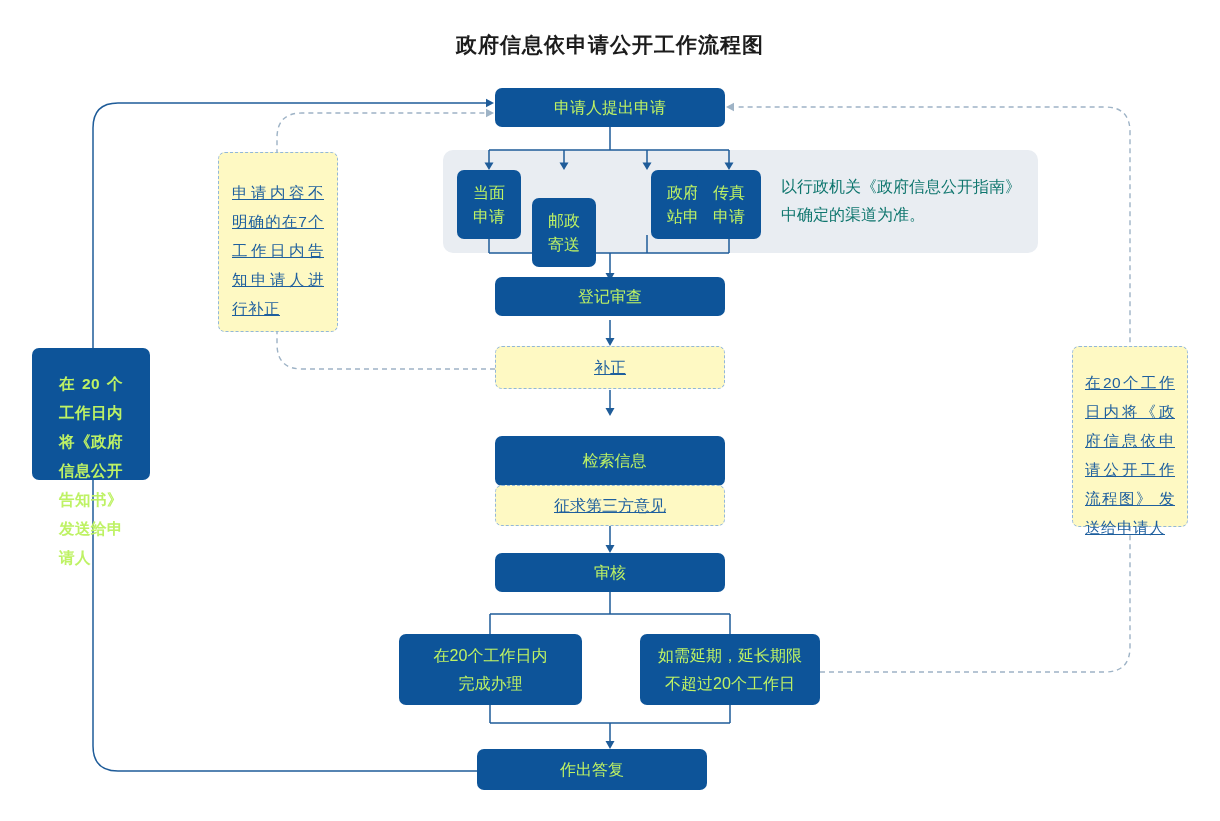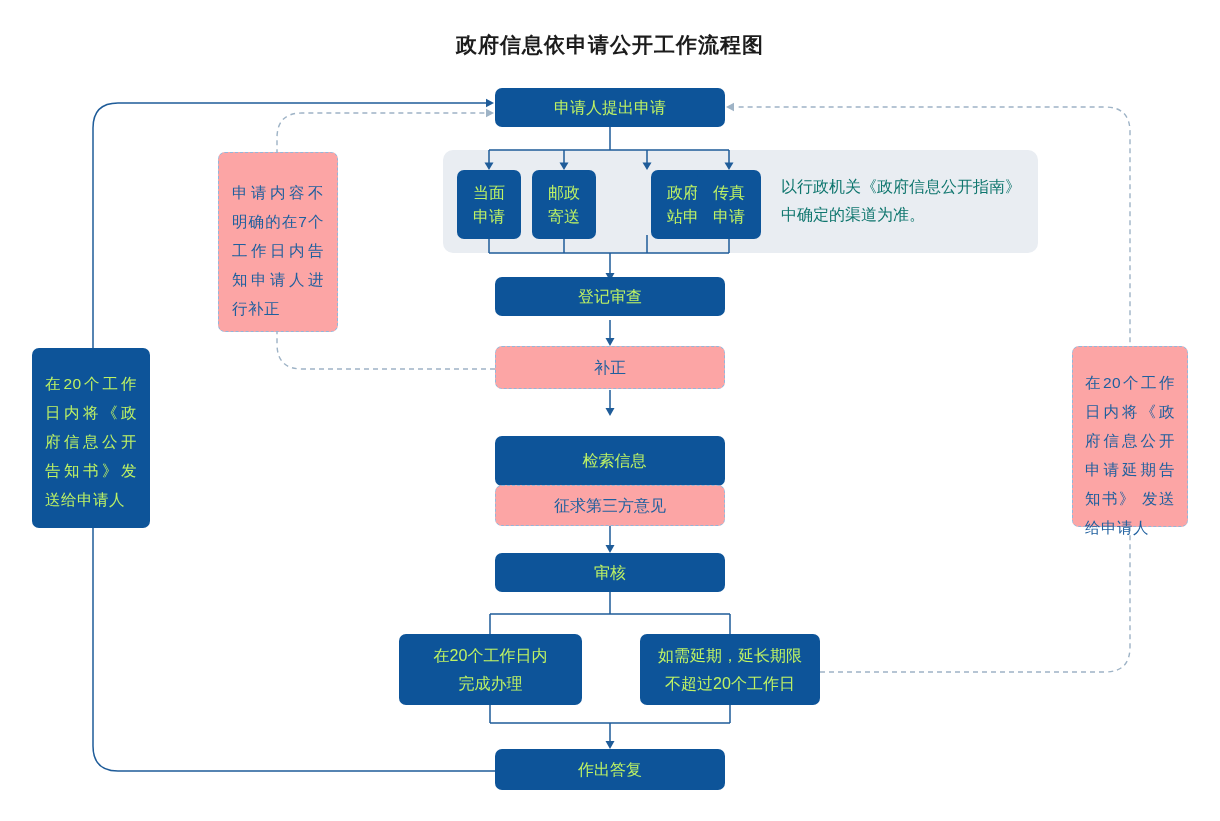--- a/index.html
+++ b/index.html
@@ -53,69 +53,70 @@
   }
 
   .node.dark {
     background: #0d5499;
     color: #bef264;
     border-radius: 7px;
     font-size: 16px;
   }
 
   .node.lite {
-    background: #fca5a5;
+    background: #fef9c3;
     color: #1e5f9e;
     border: 1.5px dashed #92b7da;
     border-radius: 7px;
     font-size: 16px;
+    text-decoration: underline;
   }
 
   .node.tall {
     justify-content: flex-start;
     text-align: justify;
     line-height: 29px;
     font-size: 15.5px;
     letter-spacing: 0.5px;
   }
   .node.tall .inner { width: 100%; }
 
   .b-apply      { left: 495px; top:  88px; width: 230px; height: 39px; }
   .b-register   { left: 495px; top: 277px; width: 230px; height: 39px; }
   .b-correction { left: 495px; top: 346px; width: 230px; height: 43px; }
   .b-search     { left: 495px; top: 436px; width: 230px; height: 50px; padding-left: 9px; }
   .b-third      { left: 495px; top: 485px; width: 230px; height: 41px; }
   .b-review     { left: 495px; top: 553px; width: 230px; height: 39px; }
-  .b-reply      { left: 495px; top: 749px; width: 230px; height: 41px; }
+  .b-reply      { left: 477px; top: 749px; width: 230px; height: 41px; }
 
   .b-complete   { left: 399px; top: 634px; width: 183px; height: 71px; line-height: 28px; }
   .b-extend     { left: 640px; top: 634px; width: 180px; height: 71px; line-height: 28px; }
 
   .channel {
     top: 170px; height: 69px;
     font-size: 15px;
     line-height: 24px;
     border-radius: 8px;
   }
   .b-ch1 { left: 457px; width: 64px; }
-  .b-ch2 { left: 532px; width: 64px; }
+  .b-ch2 { left: 532px; width: 64px; margin-top: 28px; }
   .b-ch3 { left: 607px; width: 80px; margin-left: 44px; }
   .b-ch4 { left: 697px; width: 64px; }
 
   .channels-note {
     position: absolute;
     left: 781px; top: 173px;
     width: 270px;
     z-index: 3;
     color: #0f766e;
     font-size: 16px;
     line-height: 28px;
   }
 
-  .b-left-tall  { left: 32px;   top: 348px; width: 118px; height: 180px; padding: 21px 13px; }
+  .b-left-tall  { left: 32px;   top: 348px; width: 118px; height: 132px; padding: 21px 27px; font-weight: bold; }
   .b-left-note  { left: 218px;  top: 152px; width: 120px; height: 180px; padding: 25px 13px; }
   .b-right-tall { left: 1072px; top: 346px; width: 116px; height: 181px; padding: 21px 12px; }
 </style>
 </head>
 <body>
 
 <div class="canvas">
 
   <div class="title">政府信息依申请公开工作流程图</div>
 
@@ -219,16 +220,16 @@
 
   <div class="node dark tall b-left-tall">
     <span class="inner">在20个工作日内将《政府信息公开告知书》发送给申请人</span>
   </div>
 
   <div class="node lite tall b-left-note">
     <span class="inner">申请内容不明确的在7个工作日内告知申请人进行补正</span>
   </div>
 
   <div class="node lite tall b-right-tall">
-    <span class="inner">在20个工作日内将《政府信息公开申请延期告知书》 发送给申请人</span>
+    <span class="inner">在20个工作日内将《政府信息依申请公开工作流程图》 发送给申请人</span>
   </div>
 
 </div>
 
 </body></html>

